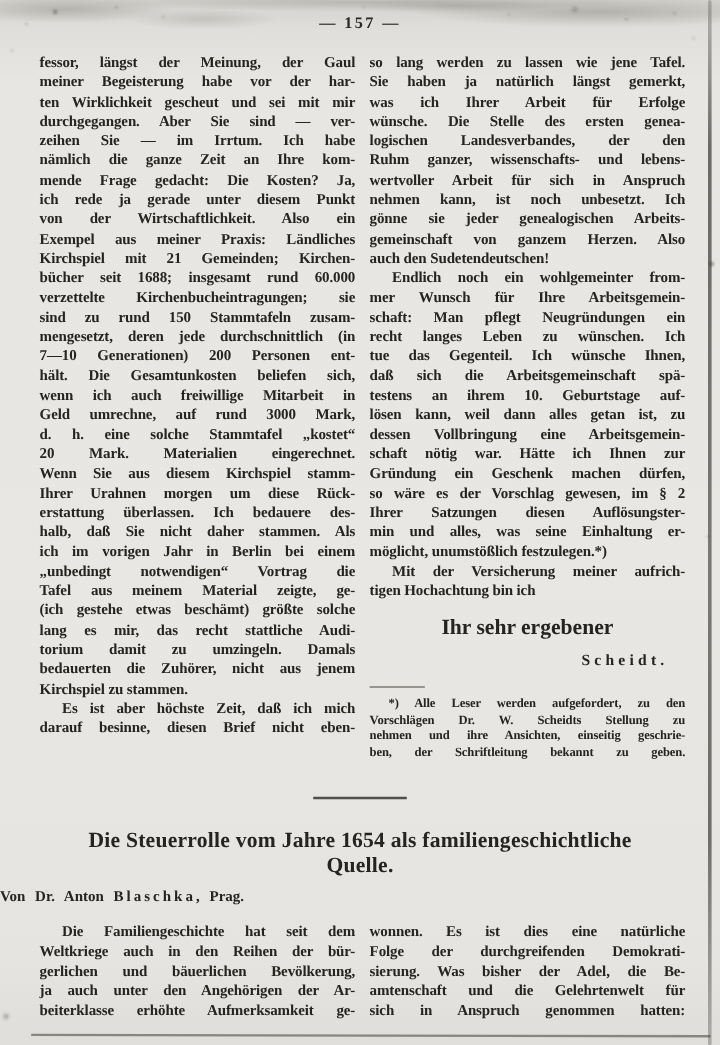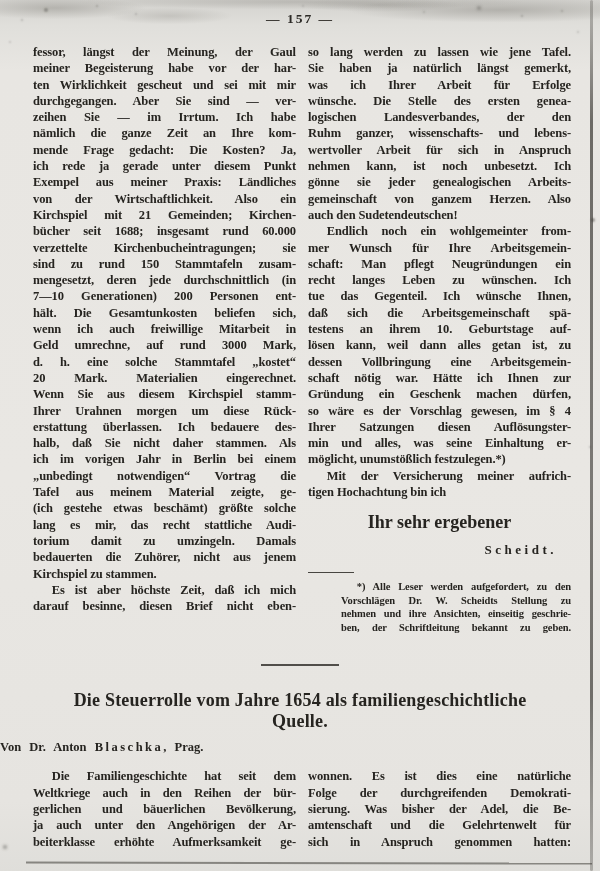--- a/index.html
+++ b/index.html
@@ -23,21 +23,21 @@
     font-size:12.5px;line-height:16.3px;
     text-align:justify;text-align-last:justify;
     letter-spacing:-0.1px;white-space:normal;
   }
   .pend{text-align-last:left;}
   .pind{text-indent:1.5em;}
   .vale{margin-top:12px;text-align:center;font-size:18px;}
   .sig{margin-top:9px;text-align:right;padding-right:14px;font-size:13px;letter-spacing:3.5px;}
   .fnsep{margin-top:14px;width:46px;height:0;border-top:1.5px solid rgba(42,40,36,.85);}
   .fn{margin-top:7px;}
-  .fn .line{font-size:10.5px;line-height:13.5px;margin-left:33px;}
+  .fn .line{font-size:10.5px;line-height:13.5px;}
   .artsep{width:78px;height:0;border-top:2px solid rgba(42,40,36,.8);margin:30px auto 0;}
   .a2title{margin-top:24px;padding:0 26px;text-align:center;}
   .a2title .tline{font-size:18px;line-height:20.5px;font-weight:700;letter-spacing:.2px;}
   .byline{margin-top:9px;text-align:left;font-size:12.5px;word-spacing:5px;}
   .byname{letter-spacing:2.5px;}
   .cols2{margin-top:13px;}
   
   .top-noise{
     position:absolute;top:0;left:0;width:600px;height:48px;pointer-events:none;
     background:
@@ -92,22 +92,22 @@
     <div class="col">
       <div>
           <div class="line">fessor, längst der Meinung, der Gaul</div>
           <div class="line">meiner Begeisterung habe vor der har-</div>
           <div class="line">ten Wirklichkeit gescheut und sei mit mir</div>
           <div class="line">durchgegangen. Aber Sie sind — ver-</div>
           <div class="line">zeihen Sie — im Irrtum. Ich habe</div>
           <div class="line">nämlich die ganze Zeit an Ihre kom-</div>
           <div class="line">mende Frage gedacht: Die Kosten? Ja,</div>
           <div class="line">ich rede ja gerade unter diesem Punkt</div>
+          <div class="line">von der Wirtschaftlichkeit. Also ein</div>
           <div class="line">Exempel aus meiner Praxis: Ländliches</div>
-          <div class="line">von der Wirtschaftlichkeit. Also ein</div>
           <div class="line">Kirchspiel mit 21 Gemeinden; Kirchen-</div>
           <div class="line">bücher seit 1688; insgesamt rund 60.000</div>
           <div class="line">verzettelte Kirchenbucheintragungen; sie</div>
           <div class="line">sind zu rund 150 Stammtafeln zusam-</div>
           <div class="line">mengesetzt, deren jede durchschnittlich (in</div>
           <div class="line">7—10 Generationen) 200 Personen ent-</div>
           <div class="line">hält. Die Gesamtunkosten beliefen sich,</div>
           <div class="line">wenn ich auch freiwillige Mitarbeit in</div>
           <div class="line">Geld umrechne, auf rund 3000 Mark,</div>
           <div class="line">d. h. eine solche Stammtafel „kostet“</div>
@@ -145,21 +145,21 @@
           <div class="line">mer Wunsch für Ihre Arbeitsgemein-</div>
           <div class="line">schaft: Man pflegt Neugründungen ein</div>
           <div class="line">recht langes Leben zu wünschen. Ich</div>
           <div class="line">tue das Gegenteil. Ich wünsche Ihnen,</div>
           <div class="line">daß sich die Arbeitsgemeinschaft spä-</div>
           <div class="line">testens an ihrem 10. Geburtstage auf-</div>
           <div class="line">lösen kann, weil dann alles getan ist, zu</div>
           <div class="line">dessen Vollbringung eine Arbeitsgemein-</div>
           <div class="line">schaft nötig war. Hätte ich Ihnen zur</div>
           <div class="line">Gründung ein Geschenk machen dürfen,</div>
-          <div class="line">so wäre es der Vorschlag gewesen, im § 4</div>
+          <div class="line">so wäre es der Vorschlag gewesen, im § 2</div>
           <div class="line">Ihrer Satzungen diesen Auflösungster-</div>
           <div class="line">min und alles, was seine Einhaltung er-</div>
           <div class="line pend">möglicht, unumstößlich festzulegen.*)</div>
           <div class="line pind">Mit der Versicherung meiner aufrich-</div>
           <div class="line pend">tigen Hochachtung bin ich</div>
         </div>
       <div class="vale">Ihr sehr ergebener</div>
       <div class="sig">Scheidt.</div>
       <div class="fnsep"></div>
       <div class="fn">

